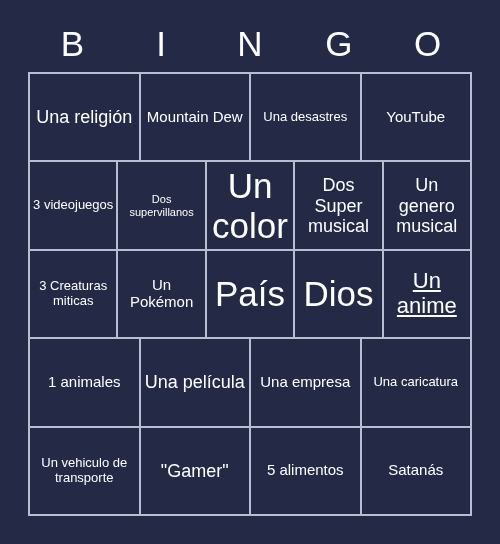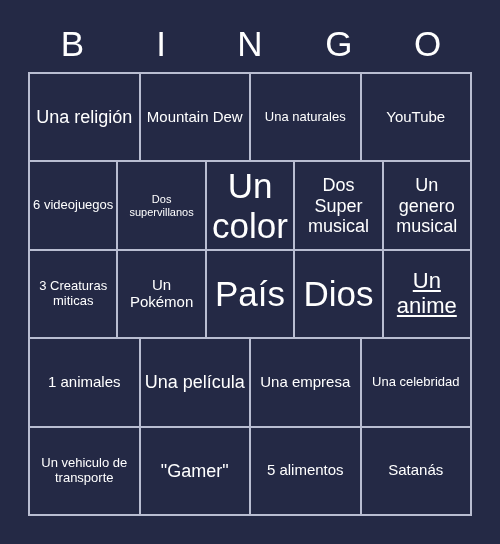--- a/index.html
+++ b/index.html
@@ -90,30 +90,30 @@
   <div class="grid">
 
     <div class="grid-row">
       <div class="cell fs-l">
           <span class="cell-text">Una religión</span>
         </div>
       <div class="cell fs-m">
           <span class="cell-text">Mountain Dew</span>
         </div>
       <div class="cell fs-s">
-          <span class="cell-text">Una naturales</span>
+          <span class="cell-text">Una desastres</span>
         </div>
       <div class="cell fs-m">
           <span class="cell-text">YouTube</span>
         </div>
     </div>
 
     <div class="grid-row">
       <div class="cell fs-s">
-          <span class="cell-text">6 videojuegos</span>
+          <span class="cell-text">3 videojuegos</span>
         </div>
       <div class="cell fs-xs">
           <span class="cell-text">Dos supervillanos</span>
         </div>
       <div class="cell fs-xxl">
           <span class="cell-text">Un color</span>
         </div>
       <div class="cell fs-l">
           <span class="cell-text">Dos Super musical</span>
         </div>
@@ -144,21 +144,21 @@
       <div class="cell fs-m">
           <span class="cell-text">1 animales</span>
         </div>
       <div class="cell fs-l">
           <span class="cell-text">Una película</span>
         </div>
       <div class="cell fs-m">
           <span class="cell-text">Una empresa</span>
         </div>
       <div class="cell fs-s">
-          <span class="cell-text">Una celebridad</span>
+          <span class="cell-text">Una caricatura</span>
         </div>
     </div>
 
     <div class="grid-row">
       <div class="cell fs-s">
           <span class="cell-text">Un vehiculo de transporte</span>
         </div>
       <div class="cell fs-l">
           <span class="cell-text">"Gamer"</span>
         </div>

